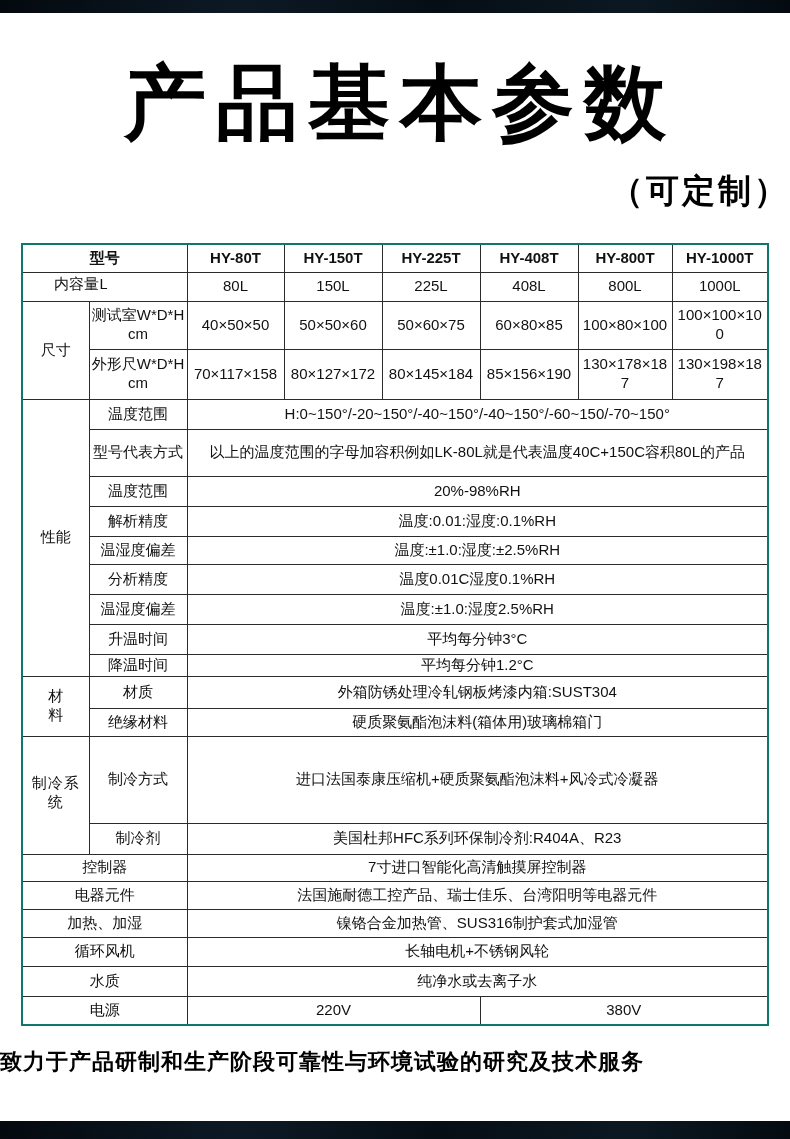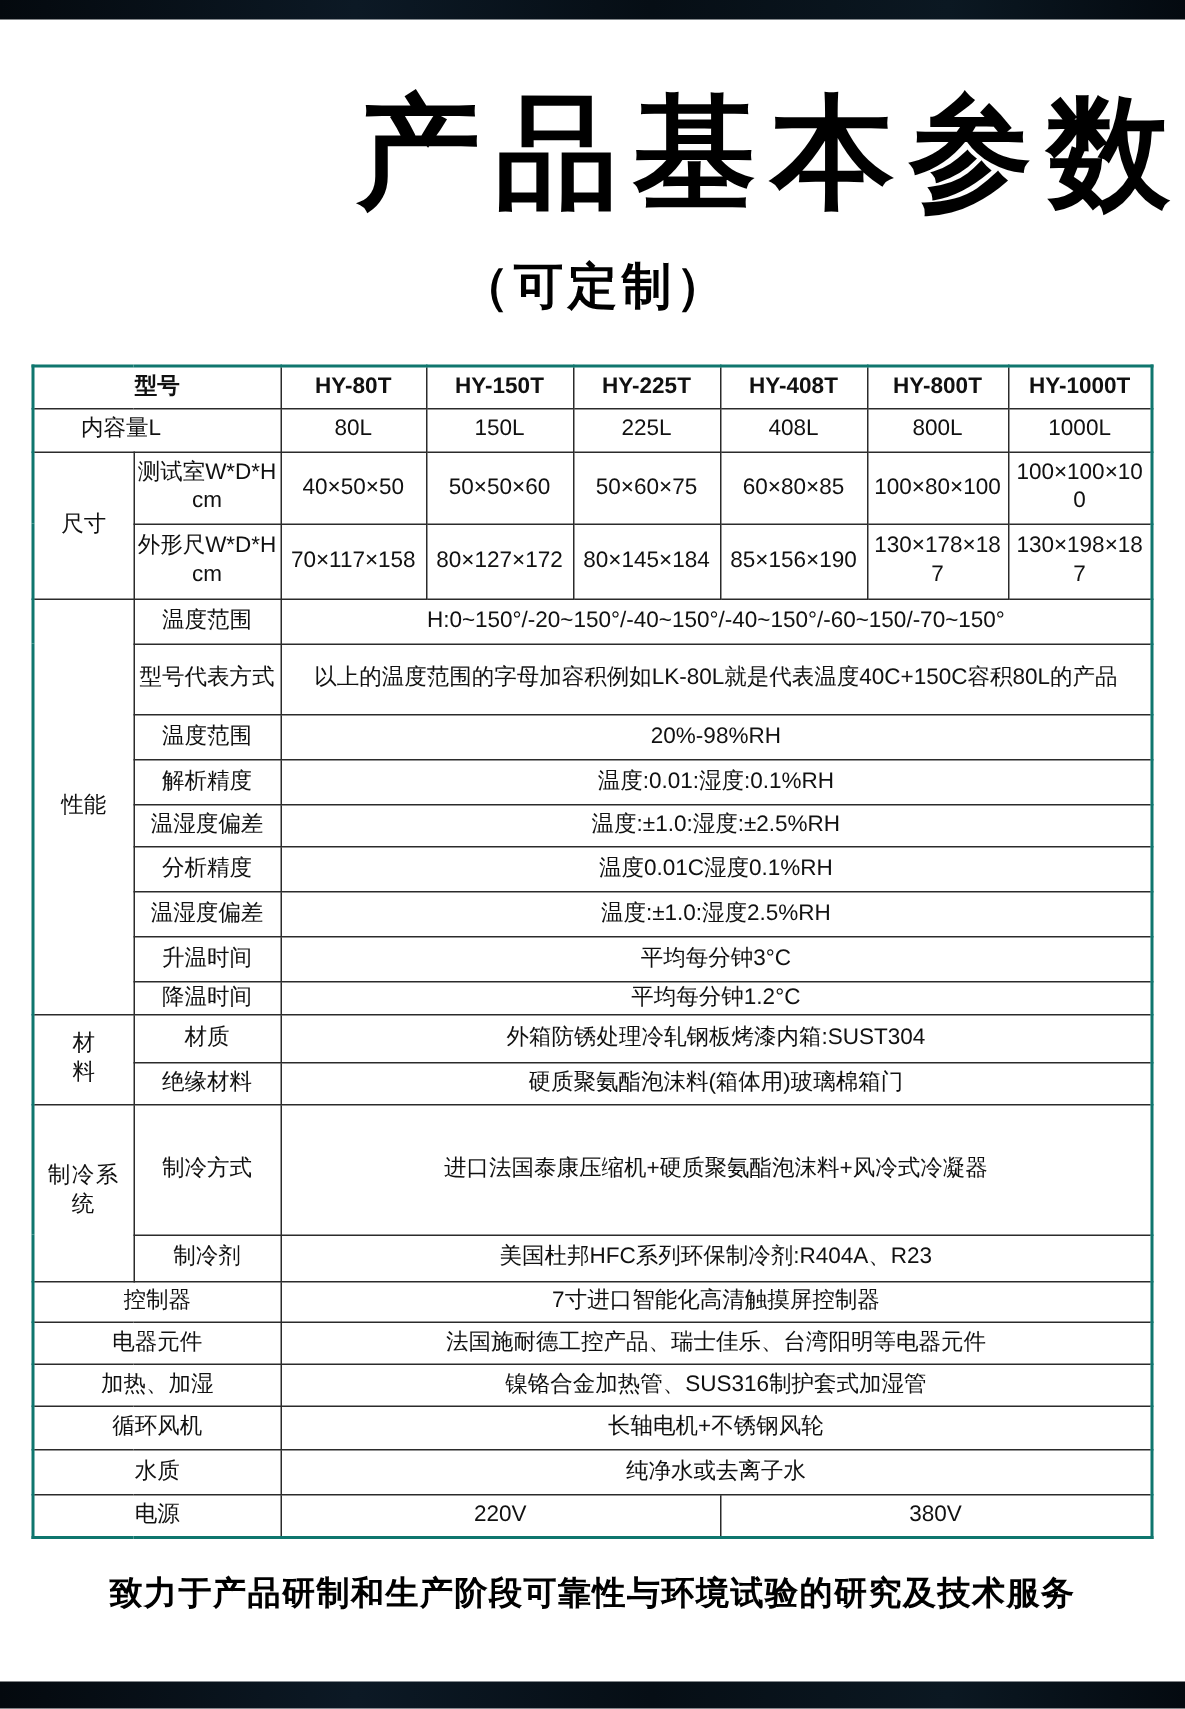--- a/index.html
+++ b/index.html
@@ -11,28 +11,28 @@
     color:#111;
   }
   .edge-bar{
     position:absolute;left:0;width:790px;
     background:linear-gradient(90deg,#04090e 0%,#0c1925 30%,#060e15 55%,#0b1822 80%,#040a10 100%);
   }
   .edge-bar.top{top:0;height:13px;}
   .edge-bar.bottom{bottom:0;height:18px;}
   .page-title{
     margin:0;padding-top:62px;
-    text-align:right;
+    text-align:center;
     font-size:82px;font-weight:900;line-height:1;
     letter-spacing:10px;text-indent:10px;
     color:#000;white-space:nowrap;
   }
   .page-subtitle{
     margin:30px 0 6px 0;
-    text-align:center;
+    text-align:right;
     font-size:33px;font-weight:bold;line-height:1;
     letter-spacing:3px;text-indent:3px;
     color:#000;
   }
   table.spec{
     width:746px;margin:36px auto 0;
     border-collapse:collapse;table-layout:fixed;
     border:2px solid #0f766e;
   }
   table.spec td{
@@ -40,24 +40,23 @@
     font-size:15px;line-height:1.25;
     text-align:center;vertical-align:middle;
     padding:0 2px;
     overflow:hidden;
   }
   td.b{font-weight:bold;}
   td.dim{word-break:break-all;padding:0 1px;}
   td.attr-wrap{text-align:left;padding:0 1px 0 3px;word-break:break-all;margin-top:32px;}
   td.pre{white-space:pre-line;line-height:1.5;}
   td.serif{font-family:Liberation Mono, monospace;font-size:13.5px;letter-spacing:1px;padding:0;margin-left:29px;}
-  .cap-row{display:flex;justify-content:flex-start;padding:0 30px 0 29px;}
+  .cap-row{display:flex;justify-content:flex-start;padding:0 30px 0 29px;font-family:Liberation Mono, monospace;}
   .tagline{
     margin:21px 0 0 0;
-    text-align:center;
     font-size:22px;font-weight:bold;line-height:1.4;
     letter-spacing:1px;
     color:#000;white-space:nowrap;
   }
 </style>
 </head>
 <body>
 
 <div class="edge-bar top"></div>
 

